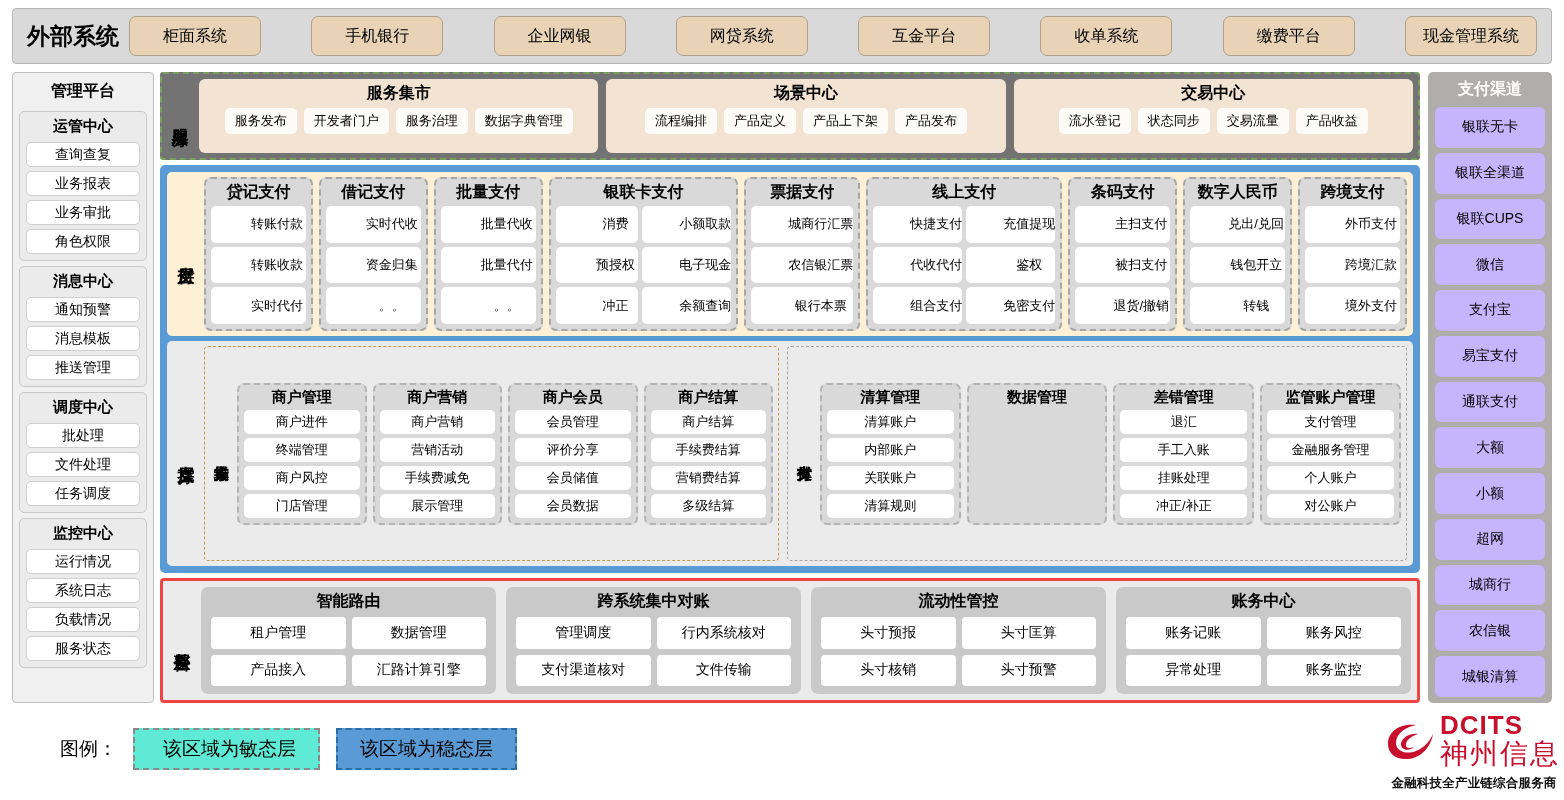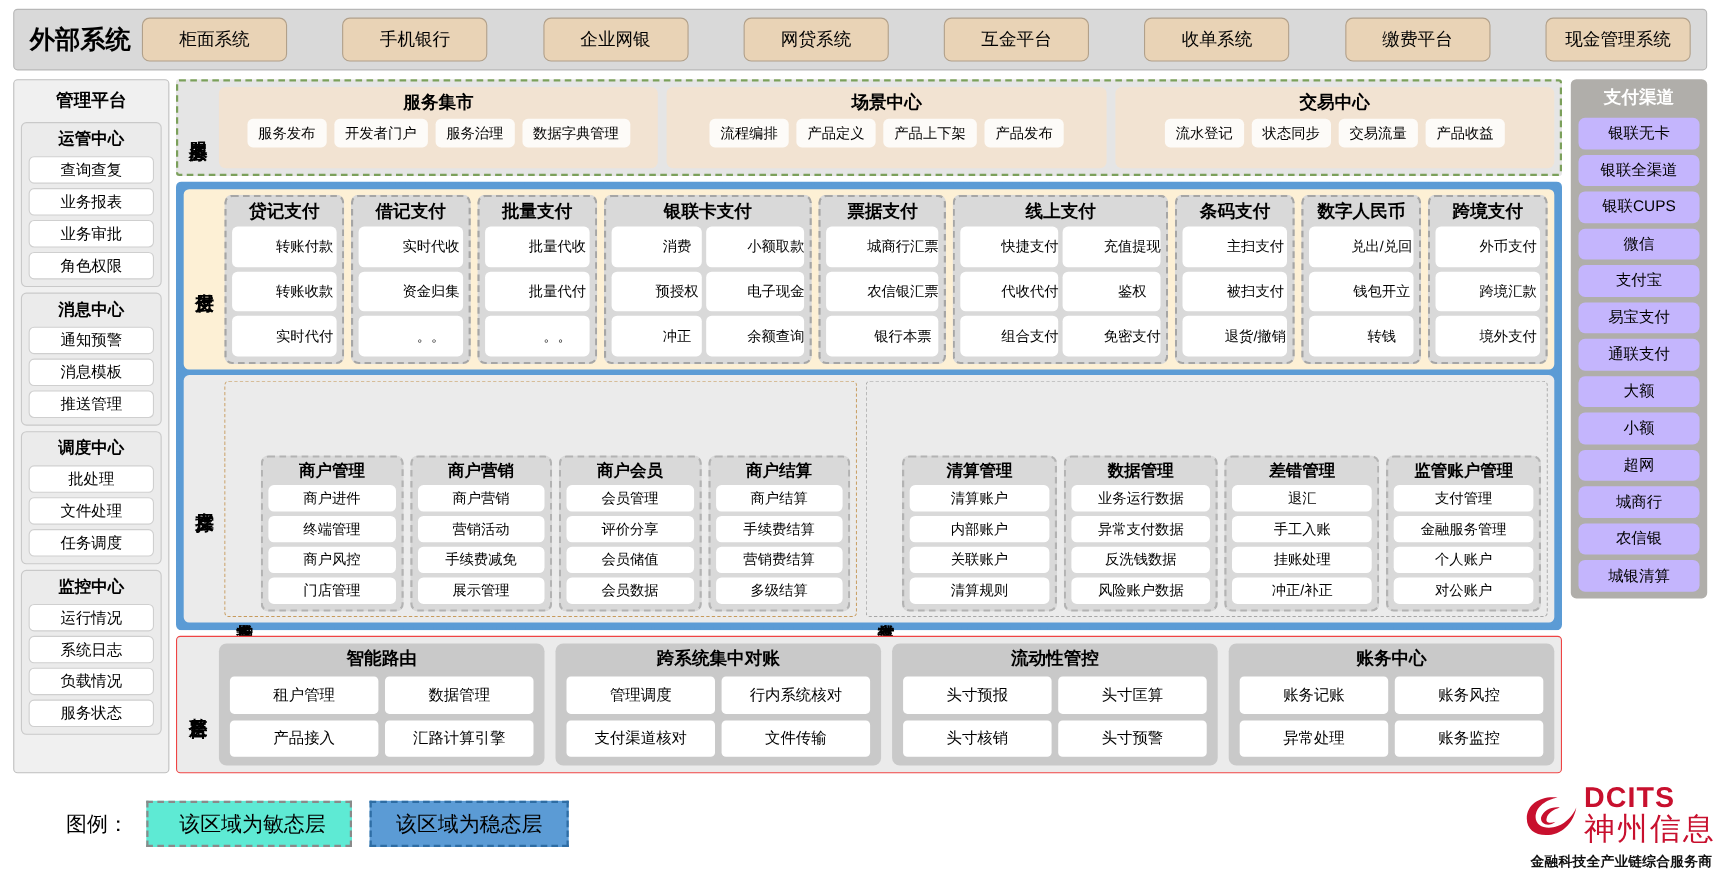--- a/index.html
+++ b/index.html
@@ -44,21 +44,21 @@
     height: 25px; display: flex; align-items: center; justify-content: center;
     font-size: 14px;
   }
 
   
   .center { position: absolute; left: 160px; top: 72px; width: 1260px; height: 631px;
             display: flex; flex-direction: column; gap: 5px; }
 
   
   .svc-layer {
-    background: #e5e5e5; border: 2px dashed #7ba05b; border-radius: 3px;
+    background: #737373; border: 2px dashed #7ba05b; border-radius: 3px;
     height: 88px; display: flex; align-items: stretch; padding: 5px; gap: 6px;
   }
   .vlabel {
     writing-mode: vertical-rl; text-orientation: upright;
     font-size: 17px; font-weight: bold; letter-spacing: 1px;
     display: flex; align-items: center; justify-content: center;
     flex: 0 0 26px;
   }
   .svc-card {
     background: #f2e3d2; border-radius: 6px; flex: 1;
@@ -101,21 +101,21 @@
   }
 
   
   .sup-layer {
     background: #ebebeb; border-radius: 5px; flex: 1;
     display: flex; align-items: stretch; padding: 5px 6px; gap: 5px;
   }
   .sup-zones { display: flex; flex: 1; gap: 8px; }
   .sup-zone {
     border: 1px dashed #c79a5b; border-radius: 4px; flex: 1;
-    display: flex; align-items: flex-end; padding: 4px 5px; gap: 5px;
+    display: flex; align-items: center; padding: 4px 5px; gap: 5px;
   }
   .sup-zone.gray { border: 1px dashed #a6a6a6; flex: 1.08; }
   .zone-vlabel {
     writing-mode: vertical-rl; text-orientation: upright;
     font-size: 15px; font-weight: bold; letter-spacing: 0px;
     display: flex; align-items: center; justify-content: center; flex: 0 0 22px;
   }
   .sup-cols { display: flex; flex: 1; gap: 6px; }
   .sup-group {
     background: #d9d9d9; border: 2px dashed #b3b3b3; border-radius: 7px;
@@ -124,39 +124,39 @@
   .sup-group-title { font-size: 15px; font-weight: bold; text-align: center; margin-bottom: 3px; }
   .sup-items { display: flex; flex-direction: column; gap: 4px; flex: 1; }
   .sup-item {
     background: #fff; border-radius: 5px; flex: 1;
     display: flex; align-items: center; justify-content: center;
     font-size: 13px; white-space: nowrap; min-height: 24px;
   }
 
   
   .int-layer {
-    background: #ebebeb; border: 1px solid #ef4444; border-radius: 4px;
+    background: #ebebeb; border: 3px solid #ef4444; border-radius: 4px;
     flex: 1; display: flex; align-items: stretch; padding: 6px; gap: 6px;
   }
   .int-groups { display: flex; flex: 1; gap: 10px; }
   .int-group {
     background: #c9c9c9; border-radius: 7px; flex: 1;
     display: flex; flex-direction: column; padding: 4px 10px 8px;
   }
   .int-group-title { font-size: 16px; font-weight: bold; text-align: center; margin-bottom: 5px; }
   .int-items { display: grid; grid-template-columns: 1fr 1fr; gap: 6px; flex: 1; }
   .int-item {
     background: #fff; border-radius: 4px;
     display: flex; align-items: center; justify-content: center;
     font-size: 14px; white-space: nowrap; min-height: 30px;
   }
 
   
   .chan {
-    position: absolute; left: 1428px; top: 72px; width: 124px; height: 472px;
+    position: absolute; left: 1428px; top: 72px; width: 124px; height: 631px;
     background: #b0aeaa; border-radius: 5px;
     padding: 4px 7px 6px; display: flex; flex-direction: column; gap: 5px;
   }
   .chan-title { font-size: 16px; font-weight: bold; color: #fff; text-align: center; padding: 3px 0 2px; }
   .chan-item {
     background: #c4b5fd; border-radius: 6px; flex: 1;
     display: flex; align-items: center; justify-content: center;
     font-size: 14px; white-space: nowrap;
   }
 
@@ -397,26 +397,20 @@
                 <div class="sup-group-title">清算管理</div>
                 <div class="sup-items">
                   <div class="sup-item">清算账户</div>
                   <div class="sup-item">内部账户</div>
                   <div class="sup-item">关联账户</div>
                   <div class="sup-item">清算规则</div>
                 </div>
               </div>
               <div class="sup-group">
                 <div class="sup-group-title">数据管理</div>
-                <div class="sup-items">
-                  <div class="sup-item">业务运行数据</div>
-                  <div class="sup-item">异常支付数据</div>
-                  <div class="sup-item">反洗钱数据</div>
-                  <div class="sup-item">风险账户数据</div>
-                </div>
               </div>
               <div class="sup-group">
                 <div class="sup-group-title">差错管理</div>
                 <div class="sup-items">
                   <div class="sup-item">退汇</div>
                   <div class="sup-item">手工入账</div>
                   <div class="sup-item">挂账处理</div>
                   <div class="sup-item">冲正/补正</div>
                 </div>
               </div>

